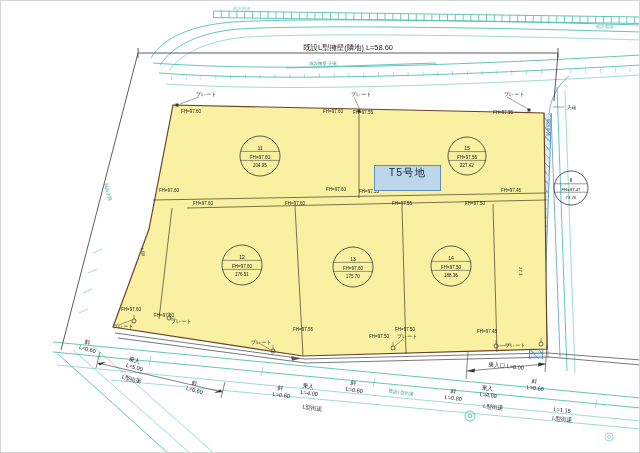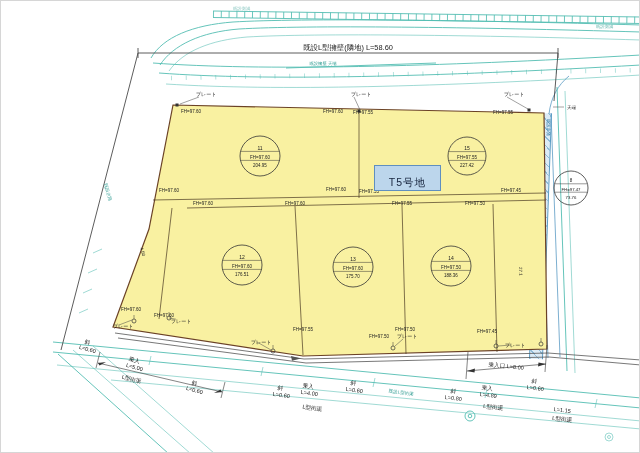--- a/index.html
+++ b/index.html
@@ -27,21 +27,21 @@
   text{fill:#222;}
   .t4{font-size:4.3px;}
   .t45{font-size:4.5px;}
   .t5{font-size:5px;}
   .t55{font-size:5.6px;}
   .t7{font-size:7.4px;}
   .mid{text-anchor:middle;}
   .teal{fill:#2f9c92;}
   .blue{fill:#1f6f9c;}
   .t5box{position:absolute;left:373px;top:164px;width:65px;height:24px;
-         background:#bcd6ec;border:1px solid #5f8fc0;display:flex;align-items:flex-end;justify-content:center;
+         background:#bcd6ec;border:1px solid #5f8fc0;display:flex;align-items:flex-start;justify-content:center;
          font-size:10.5px;color:#16243d;letter-spacing:1px;}
 </style>
 </head>
 <body>
 
 <div class="canvas">
 
   <div class="strip"></div>
 
   <svg width="640" height="453" viewBox="0 0 640 453">

